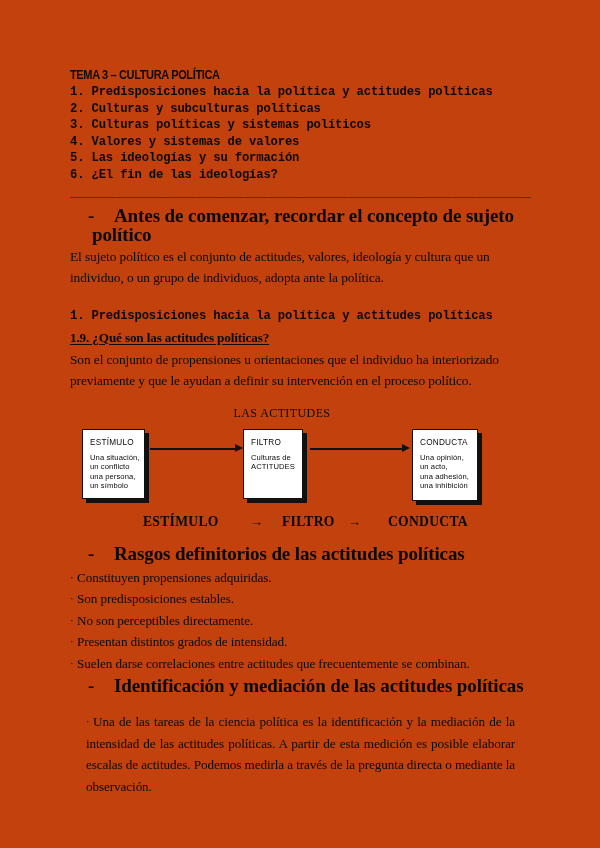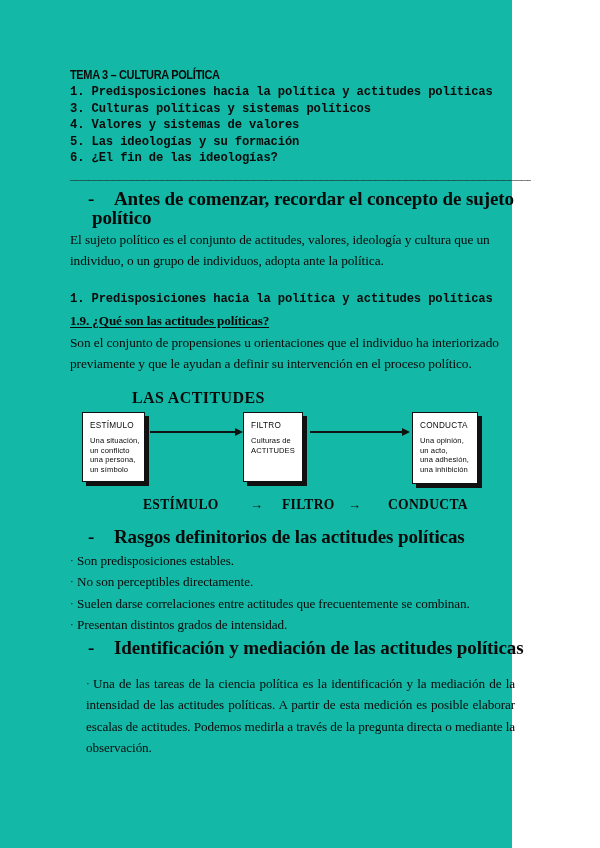--- a/index.html
+++ b/index.html
@@ -14,23 +14,23 @@
     position: relative;
     overflow: hidden;
     font-family: "Liberation Serif", "DejaVu Serif", serif;
     color: #0a0a0a;
     -webkit-font-smoothing: antialiased;
   }
 
   .page {
     position: absolute;
     left: 0; top: 0;
-    width: 512px;
+    width: 600px;
     height: 848px;
-    background: #14b8a6;
+    background: #c2410c;
   }
 
   .content {
     position: absolute;
     left: 70px;
     top: 68px;
     width: 461px;
   }
 
   
@@ -147,24 +147,24 @@
     vertical-align: 1px;
   }
 
   
   .diagram {
     position: relative;
     height: 132px;
     margin-top: 14px;
   }
   .diagram-title {
-    font-weight: bold;
-    font-size: 16px;
+    font-weight: normal;
+    font-size: 12px;
     letter-spacing: 0.4px;
-    text-align: left;
+    text-align: center;
     width: 300px;
     position: absolute;
     left: 62px;
     top: 0;
   }
 
   .box {
     position: absolute;
     box-sizing: border-box;
     background: #ffffff;
@@ -237,20 +237,21 @@
 </head>
 <body>
 
 <div class="page">
   <div class="content">
 
     <h1 class="doc-title">TEMA 3 – CULTURA POLÍTICA</h1>
 
     <ul class="toc">
       <li>1. Predisposiciones hacia la política y actitudes políticas</li>
+      <li>2. Culturas y subculturas políticas</li>
       <li>3. Culturas políticas y sistemas políticos</li>
       <li>4. Valores y sistemas de valores</li>
       <li>5. Las ideologías y su formación</li>
       <li>6. ¿El fin de las ideologías?</li>
     </ul>
 
     <div class="rule">______________________________________________________________________________</div>
 
     <div class="dash-head">
       <span class="dash">-</span><span>Antes de comenzar, recordar el concepto de sujeto político</span>
@@ -309,24 +310,25 @@
         <span id="flow-a2">→</span>
         <span id="flow-3">CONDUCTA</span>
       </div>
     </div>
 
     <div class="dash-head">
       <span class="dash">-</span><span>Rasgos definitorios de las actitudes políticas</span>
     </div>
 
     <ul class="bullets">
+      <li><span class="b">·</span><span>Constituyen propensiones adquiridas.</span></li>
       <li><span class="b">·</span><span>Son predisposiciones estables.</span></li>
       <li><span class="b">·</span><span>No son perceptibles directamente.</span></li>
+      <li><span class="b">·</span><span>Presentan distintos grados de intensidad.</span></li>
       <li><span class="b">·</span><span>Suelen darse correlaciones entre actitudes que frecuentemente se combinan.</span></li>
-      <li><span class="b">·</span><span>Presentan distintos grados de intensidad.</span></li>
     </ul>
 
     <div class="dash-head" style="margin-top:2px;">
       <span class="dash">-</span><span>Identificación y mediación de las actitudes políticas</span>
     </div>
 
     <p class="para-bullet"><span class="b">·</span><span>Una de las tareas de la ciencia política es la identificación y la mediación de la intensidad de las actitudes políticas. A partir de esta medición es posible elaborar escalas de actitudes. Podemos medirla a través de la pregunta directa o mediante la observación.</span></p>
 
   </div>
 </div>

